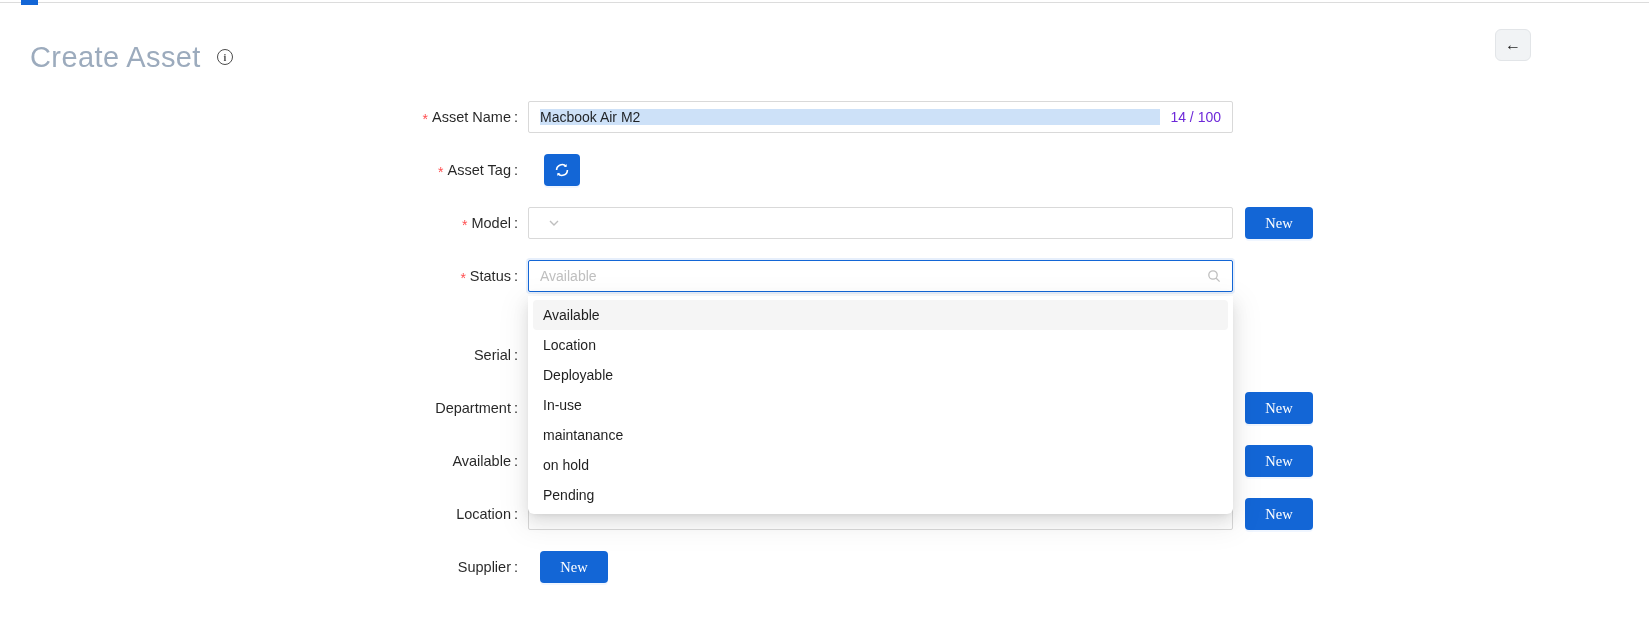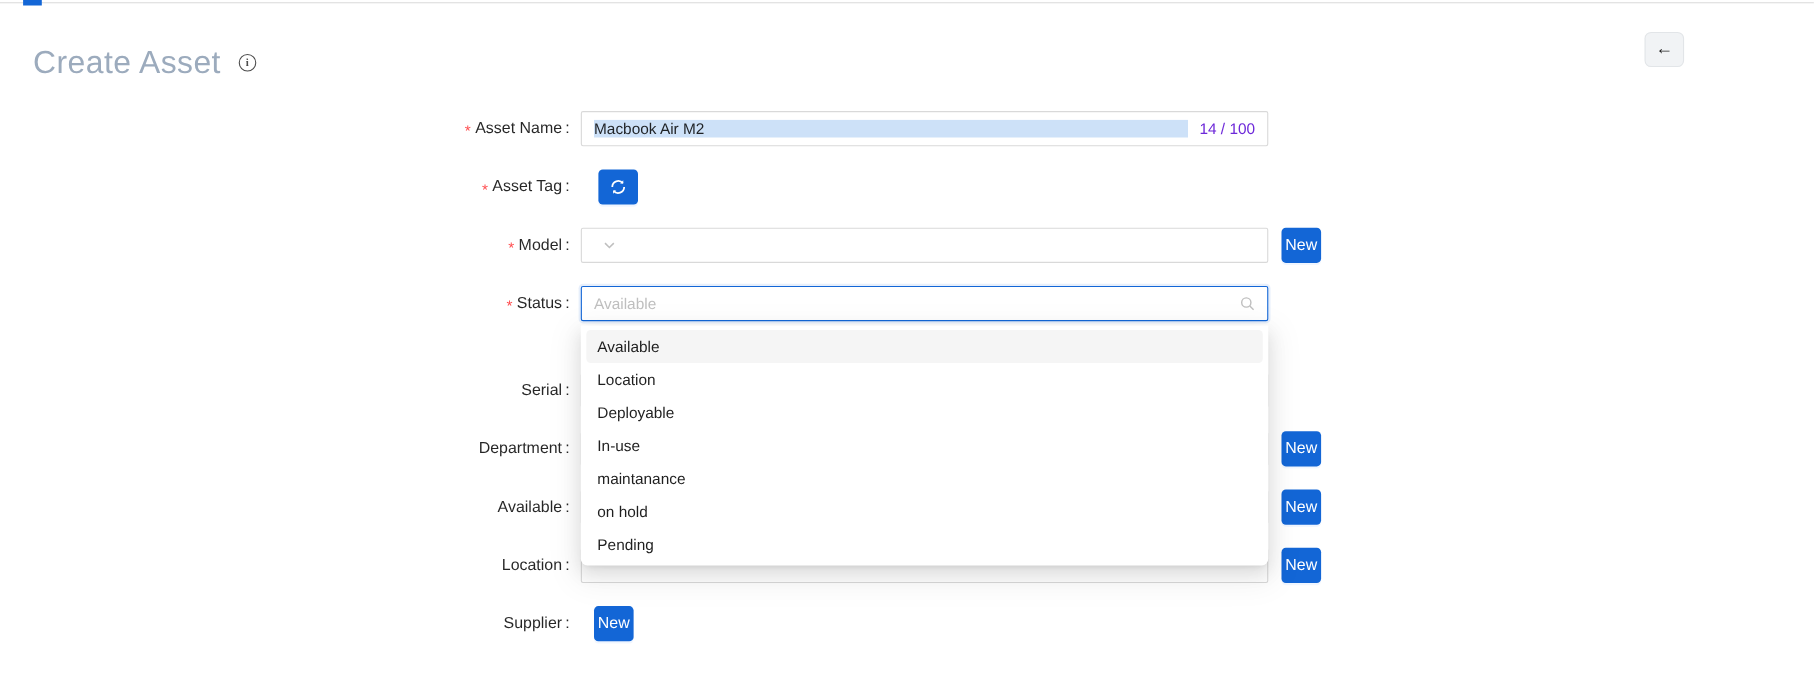--- a/index.html
+++ b/index.html
@@ -46,21 +46,21 @@
   .row { display: flex; align-items: center; margin-bottom: 21px; height: 32px; }
   .row.extra-gap { margin-top: 47px; }
   .label-cell {
     width: 528px; padding-right: 10px;
     display: flex; justify-content: flex-end; align-items: center;
     font-size: 14.5px; color: rgba(0,0,0,0.85);
     white-space: nowrap;
   }
   .req { color: var(--required, #ff4d4f); margin-right: 4px; font-size: 14px; line-height: 1; margin-top: 3px; }
   .colon { margin-left: 3px; }
-  .control-cell { width: 625px; position: relative; }
+  .control-cell { width: 705px; position: relative; }
   .ant-input {
     height: 32px; width: 100%;
     border: 1px solid #d9d9d9; border-radius: 2px;
     background: #fff;
     display: flex; align-items: center;
     padding: 0 11px; font-size: 14px;
   }
   .ant-input .val { flex: 1; color: rgba(0,0,0,0.85); white-space: nowrap; overflow: hidden; }
   .ant-input .val.selected { background: var(--selection, #cde1f8); }
   .ant-input .placeholder { flex: 1; color: #bfbfbf; white-space: nowrap; }
@@ -77,21 +77,21 @@
   }
   .suffix-icon { margin-left: 8px; flex: 0 0 auto; display: flex; align-items: center; }
   .side-btn {
     height: 32px; margin-left: 12px;
     background: var(--primary, #1366d6); color: #fff;
     border: none; border-radius: 4px;
     font-size: 14.5px; font-weight: 500; font-family: "Liberation Sans", sans-serif;
     display: flex; align-items: center; justify-content: center;
     cursor: pointer; box-shadow: 0 2px 0 rgba(5,95,255,0.06);
   }
-  .new-btn { width: 36px; }
+  .new-btn { width: 68px; font-family: Liberation Serif, serif; }
   .refresh-btn { width: 36px; margin-left: 16px; }
   .dropdown {
     position: absolute; top: 36px; left: 0; width: 100%;
     background: #fff; border-radius: 0 0 6px 6px;
     box-shadow: 0 3px 6px -4px rgba(0,0,0,0.12), 0 6px 16px 0 rgba(0,0,0,0.10), 0 9px 28px 8px rgba(0,0,0,0.05);
     padding: 4px 0; z-index: 50;
   }
   .option {
     height: 30px; margin: 0 5px; padding: 0 10px;
     border-radius: 4px;

